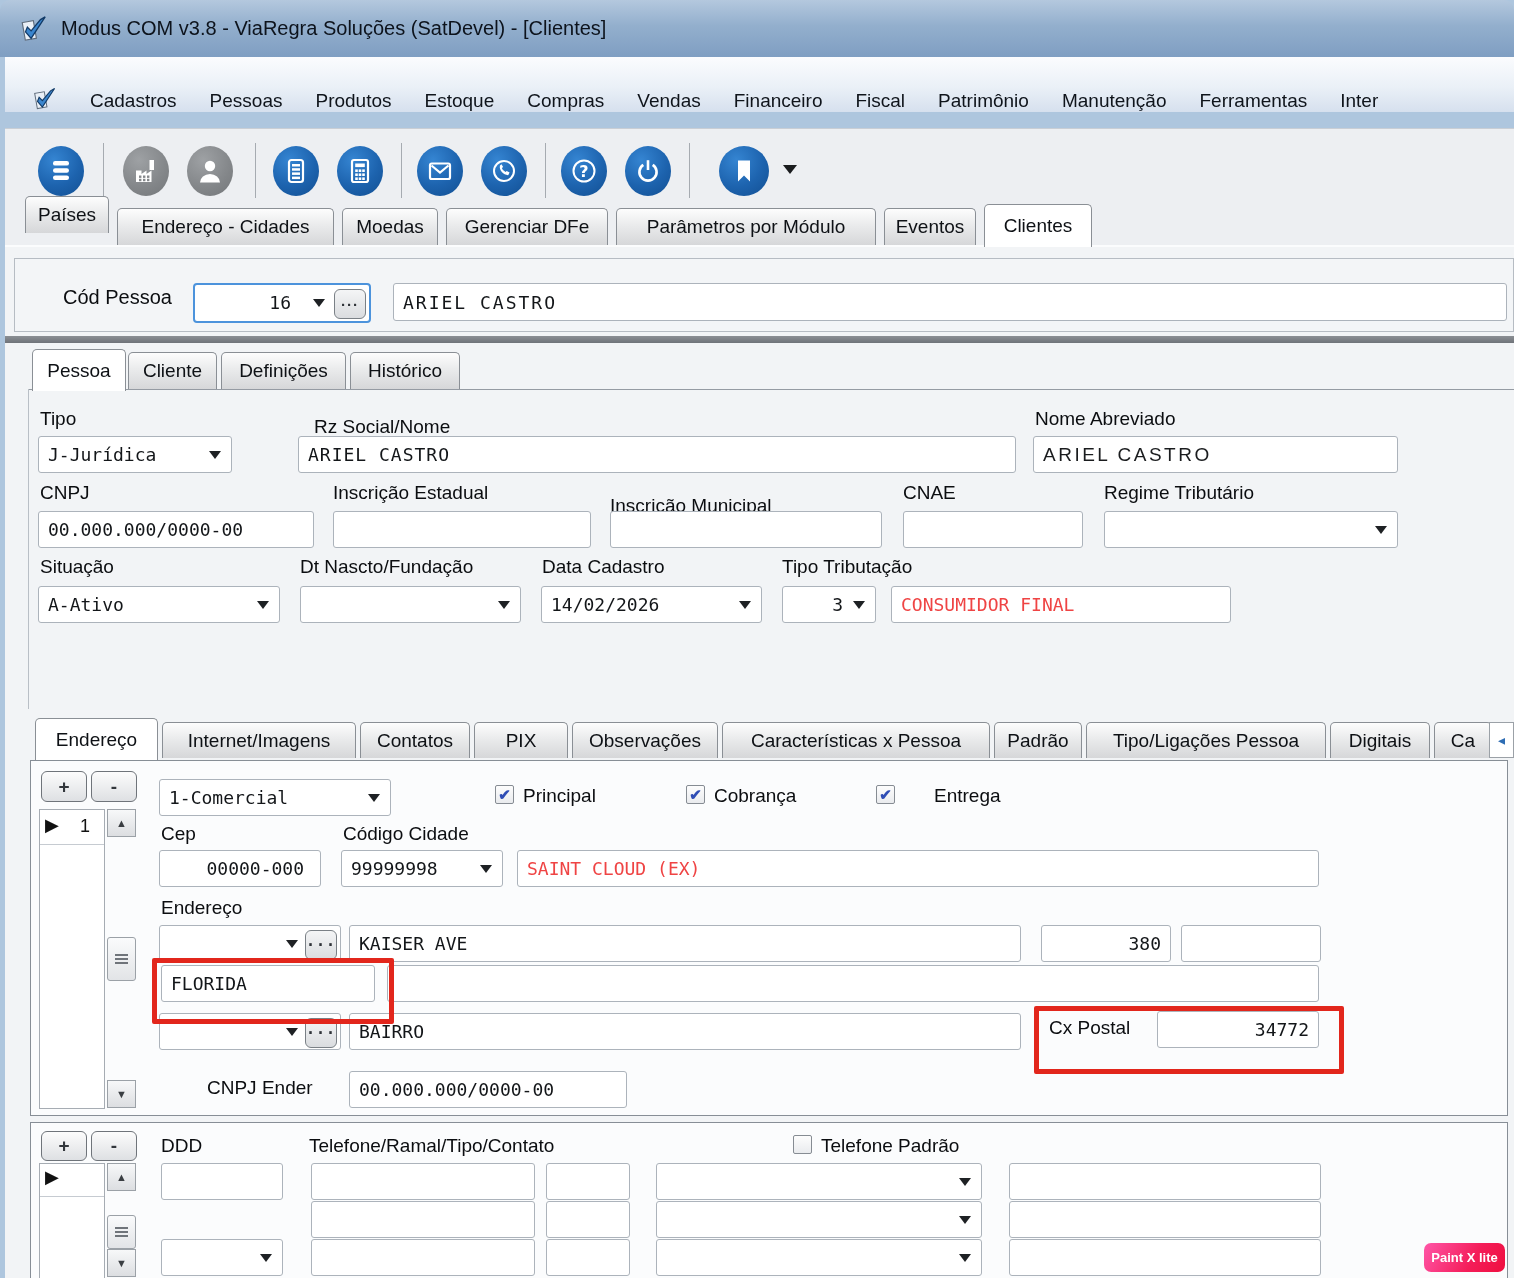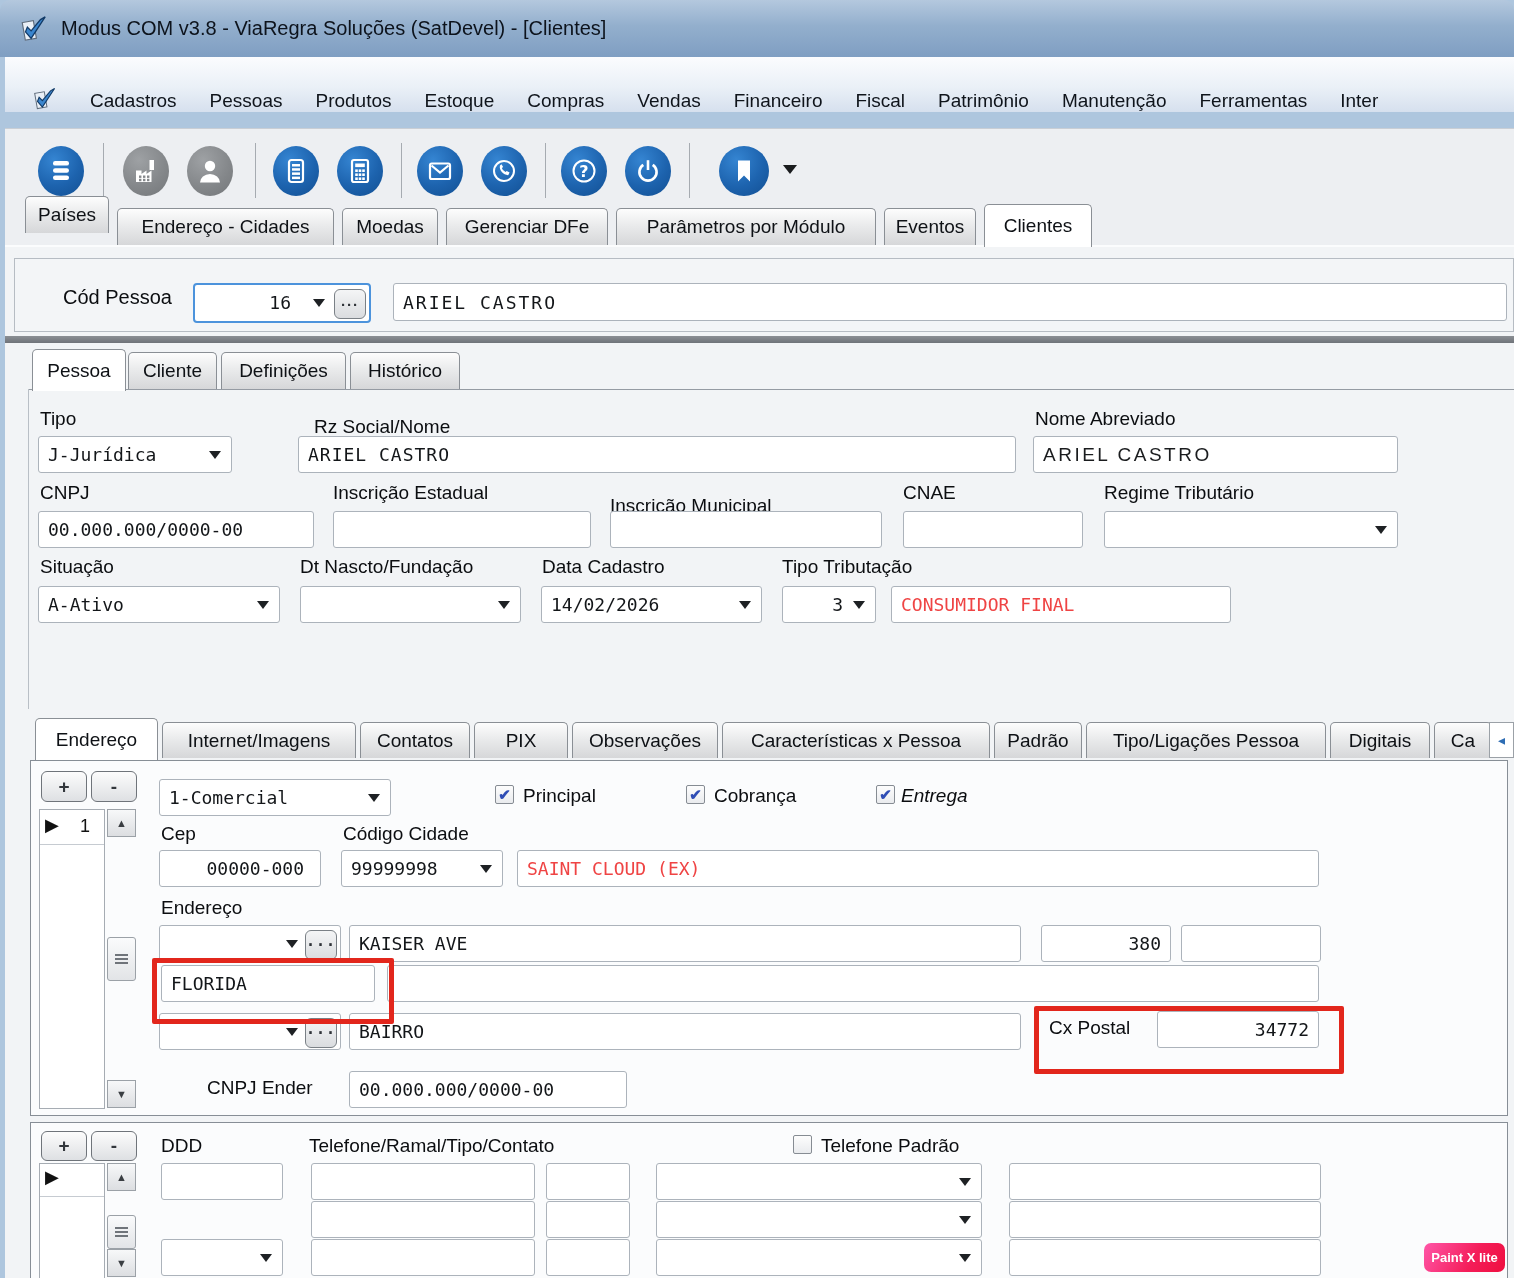--- a/index.html
+++ b/index.html
@@ -305,21 +305,21 @@
 
     <div class="inp" style="left:128px;top:18px;width:232px;padding-right:30px;">
         <span>1-Comercial</span>
         <span class="arr"></span>
       </div>
     <div class="cb" style="left:464px;top:24px;">✔</div>
     <span class="lbl" style="left:492px;top:24px;">Principal</span>
     <div class="cb" style="left:655px;top:24px;">✔</div>
     <span class="lbl" style="left:683px;top:24px;">Cobrança</span>
     <div class="cb" style="left:845px;top:24px;">✔</div>
-    <span class="lbl" style="left:870px;top:24px;font-style:italic;">Entrega</span>
+    <span class="lbl" style="left:903px;top:24px;">Entrega</span>
 
     <span class="lbl" style="left:130px;top:62px;">Cep</span>
     <span class="lbl" style="left:312px;top:62px;">Código Cidade</span>
     <div class="inp right" style="left:128px;top:89px;width:162px;padding-right:16px;">00000-000</div>
     <div class="inp" style="left:310px;top:89px;width:162px;padding-right:28px;">
         <span>99999998</span>
         <span class="arr"></span>
       </div>
     <div class="inp gray" style="left:486px;top:89px;width:802px;">SAINT CLOUD (EX)</div>
 

